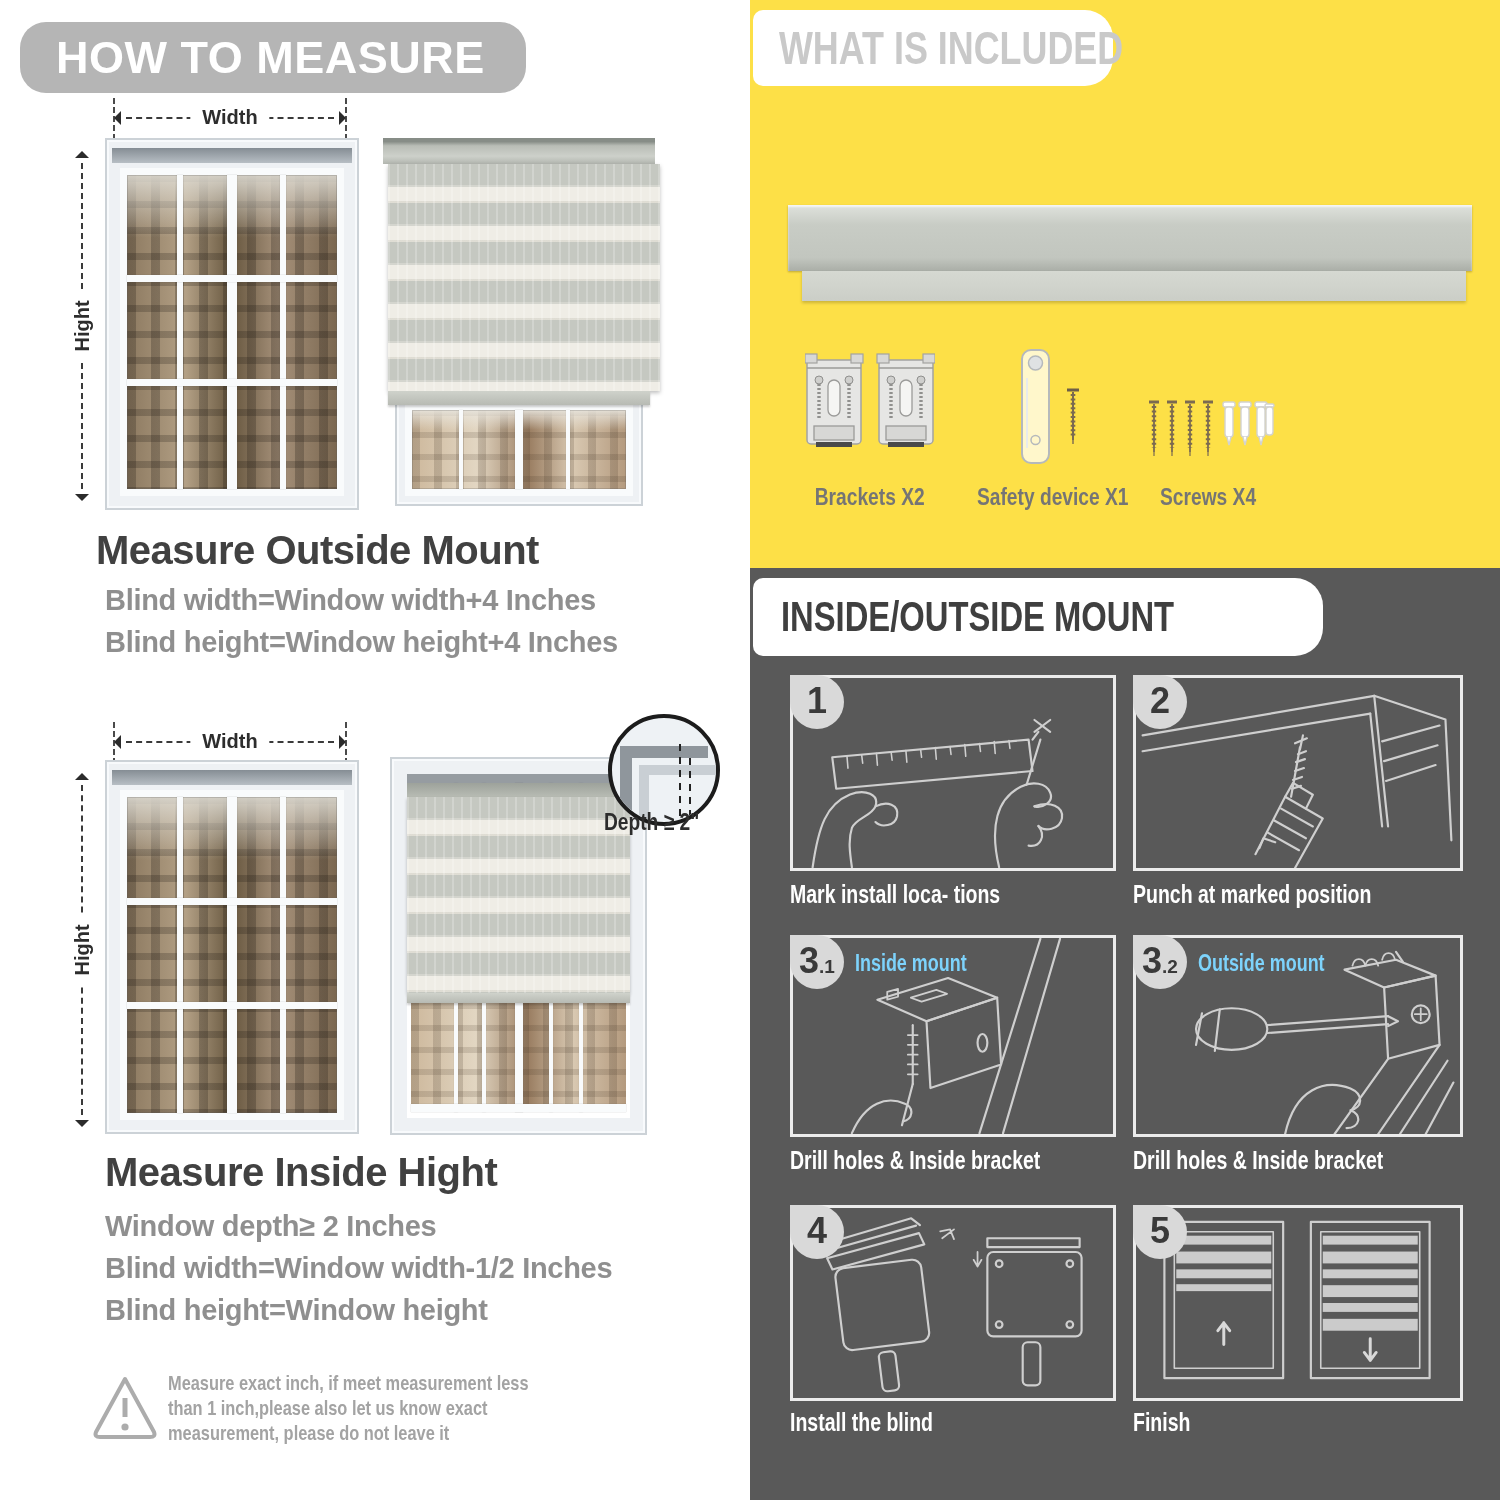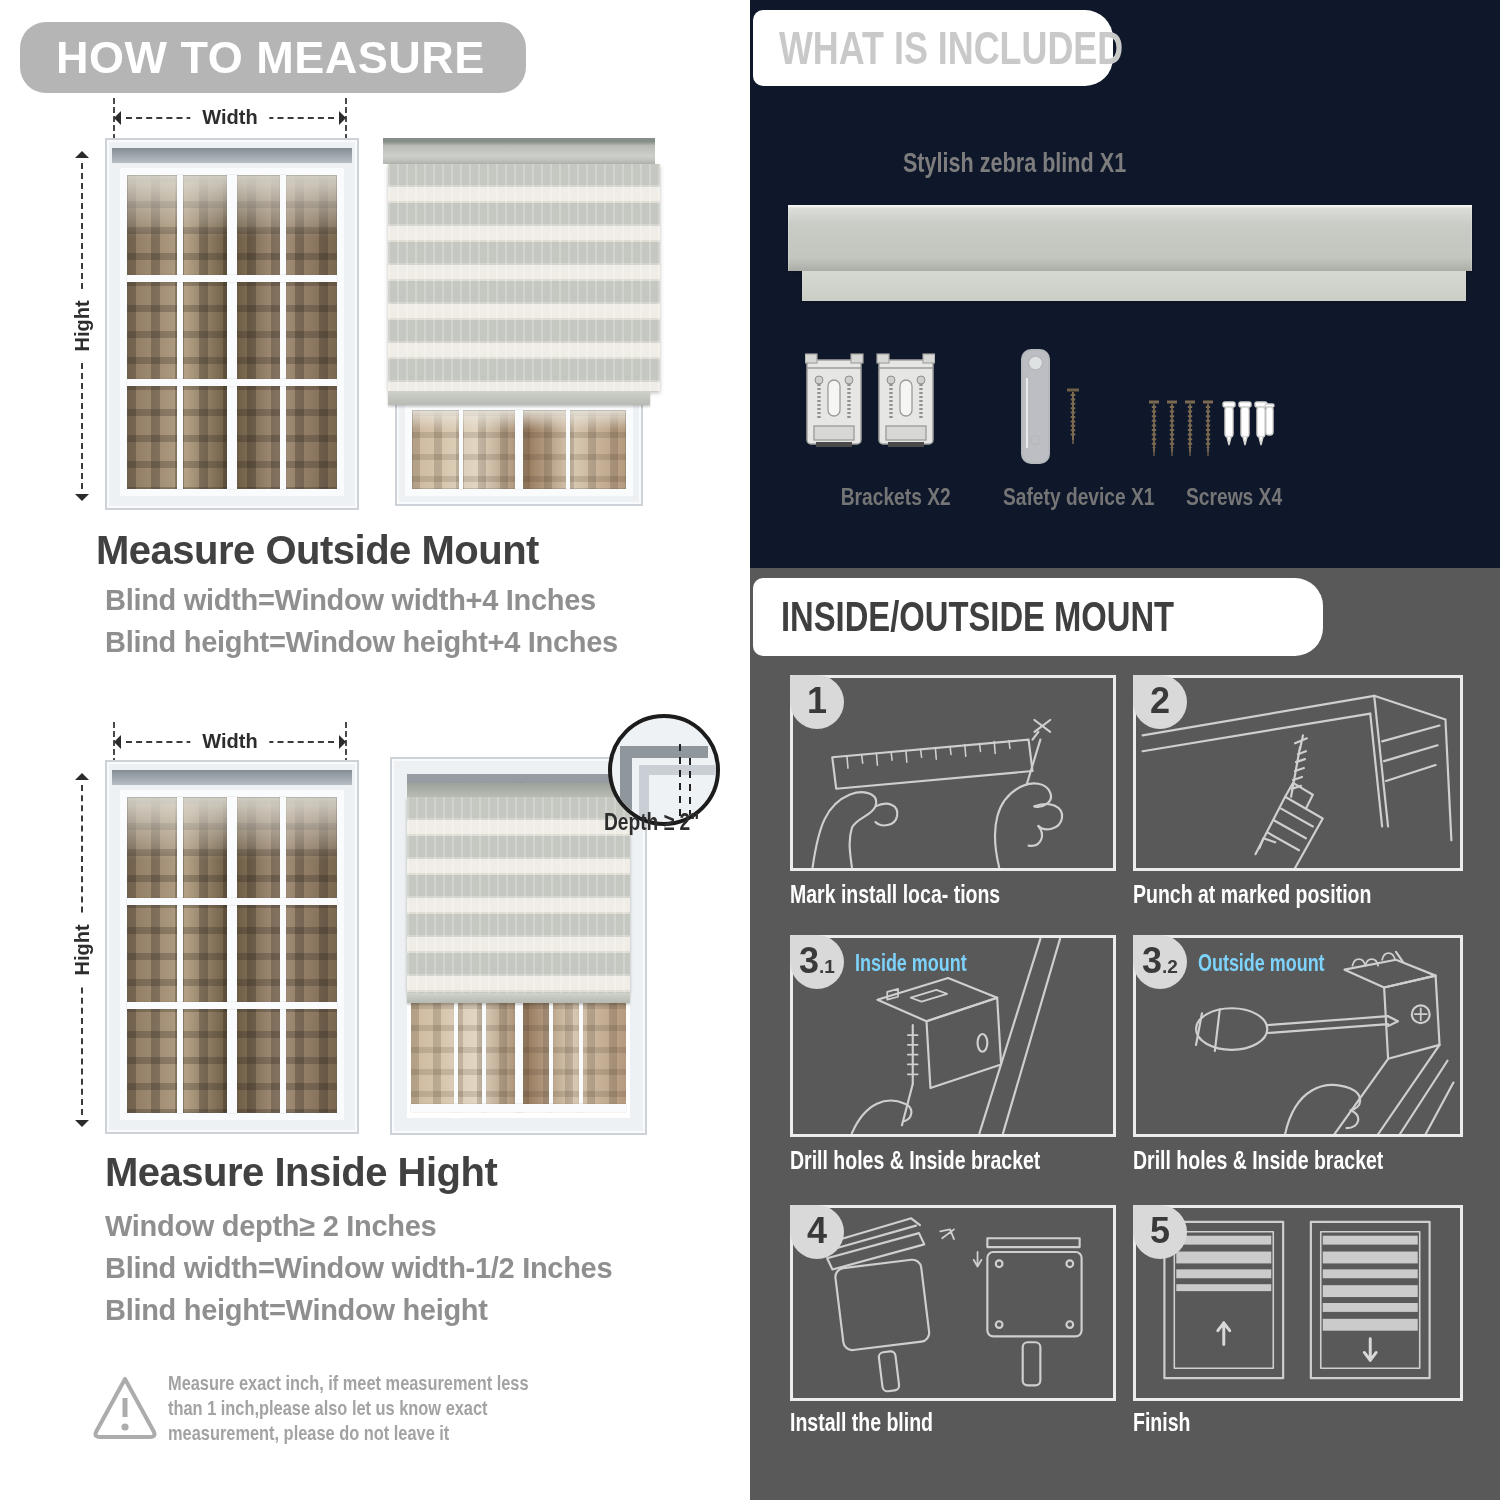--- a/index.html
+++ b/index.html
@@ -59,30 +59,30 @@
   .cassette{background:linear-gradient(180deg,#878d87 0 14%,#b9bdb6 30%,#cdd0ca 70%,#b2b6af);}
   .rail{background:linear-gradient(180deg,#cfd2cb,#b7bab3);box-shadow:0 2px 2px rgba(0,0,0,.2);}
 
   .detail-circle{border:4px solid #1c1c1c;border-radius:50%;background:#eef2f5;overflow:hidden;}
   .depth-label{font-size:24px;font-weight:bold;color:#2d2d2d;}
 
   .warn-text{font-size:21px;line-height:25px;font-weight:bold;color:#a3a3a3;width:480px;
     transform:scaleX(.78);transform-origin:left top;letter-spacing:0;}
 
   
-  .rp-light{left:750px;top:0;width:750px;height:660px;background:#0f172a;}
+  .rp-light{left:750px;top:0;width:750px;height:660px;background:#fde047;}
   .rp-dark{left:750px;top:568px;width:750px;height:932px;background:#595959;}
   .included-header{left:3px;top:10px;width:334px;height:76px;background:#fff;
     border-radius:10px 28px 28px 10px;color:#c9c9c9;font-size:46px;font-weight:bold;
     line-height:76px;padding-left:26px;}
   .product-label{font-size:27px;font-weight:bold;color:#7d7d7d;text-align:center;}
   .bar-cassette{background:linear-gradient(180deg,#dfe2dc,#c8ccc5 30%,#c2c6bf 80%,#aaaea7);
     box-shadow:inset 0 2px 2px rgba(255,255,255,.7), 0 1px 2px rgba(0,0,0,.25);}
   .bar-fabric{background:linear-gradient(180deg,#d6d9d2,#cbcec7);box-shadow:0 2px 3px rgba(0,0,0,.2);}
-  .item-label{font-size:24px;font-weight:bold;color:#757575;text-align:center;padding-left:26px;}
+  .item-label{font-size:24px;font-weight:bold;color:#757575;text-align:center;}
 
   .mount-header{left:3px;top:10px;width:542px;height:78px;background:#fff;
     border-radius:10px 28px 28px 10px;color:#3f3f3f;font-size:42px;font-weight:bold;
     line-height:78px;padding-left:28px;}
   .step{border:3px solid #ececec;background:#595959;}
   .badge{position:absolute;left:-3px;top:-3px;width:54px;height:54px;border-radius:0 50% 50% 50%;
     background:#d9d9d9;color:#3a3a3a;text-align:center;line-height:52px;font-weight:bold;}
   .badge .bnum{font-size:36px;}
   .badge .bsub{font-size:19px;font-weight:bold;}
   .ptitle{position:absolute;left:62px;top:12px;color:#7dd3fc;font-size:23px;font-weight:bold;}
@@ -227,23 +227,20 @@
   </div>
   <div class="abs warn-text" style="left:168px;top:1370px;">
     <span>Measure exact inch, if meet measurement less than 1 inch,please also let us know exact measurement, please do not leave it</span>
   </div>
 
   <div class="abs rp-light">
     <div class="abs included-header">
       <span class="cond">WHAT IS INCLUDED</span>
     </div>
 
-    <div class="abs product-label" style="left:10px;top:148px;width:510px;">
-      <span class="condc">Stylish zebra blind X1</span>
-    </div>
 
     <div class="abs bar-cassette" style="left:38px;top:205px;width:684px;height:66px;"></div>
     <div class="abs bar-fabric" style="left:52px;top:271px;width:664px;height:30px;"></div>
 
     <svg class="abs" style="left:55px;top:352px;" width="130" height="108" viewBox="0 0 130 108">
       <g>
         <rect x="2" y="8" width="54" height="84" rx="4" fill="#e6e6e4" stroke="#a3a3a1" stroke-width="1.5"></rect>
         <rect x="0" y="2" width="12" height="9" fill="#d8d8d6" stroke="#a3a3a1" stroke-width="1.2"></rect>
         <rect x="46" y="2" width="12" height="9" fill="#d8d8d6" stroke="#a3a3a1" stroke-width="1.2"></rect>
         <line x1="2" y1="16" x2="56" y2="16" stroke="#9b9b99" stroke-width="1.5"></line>

